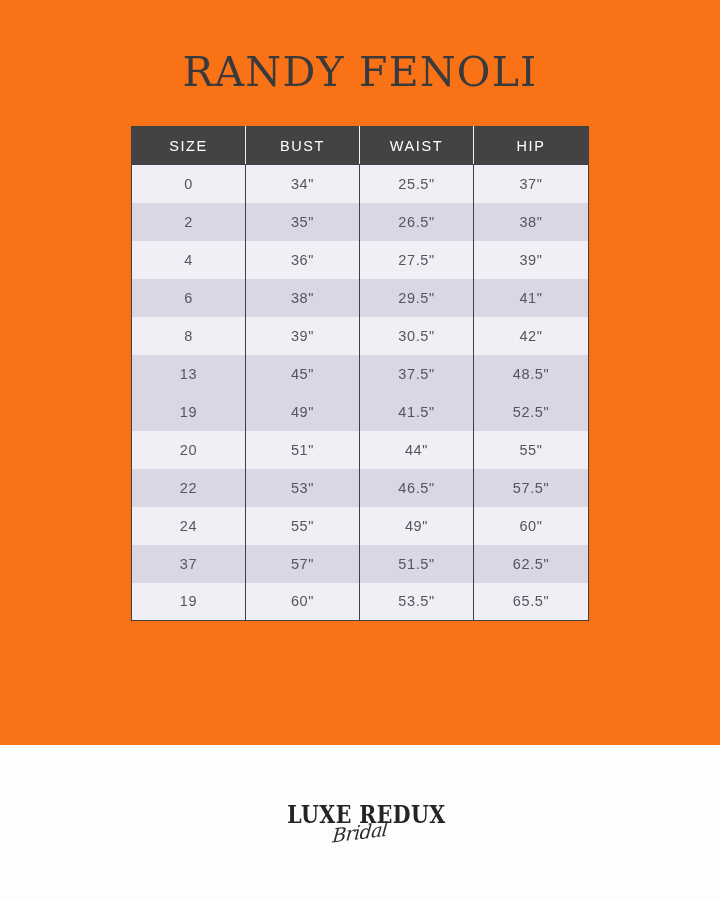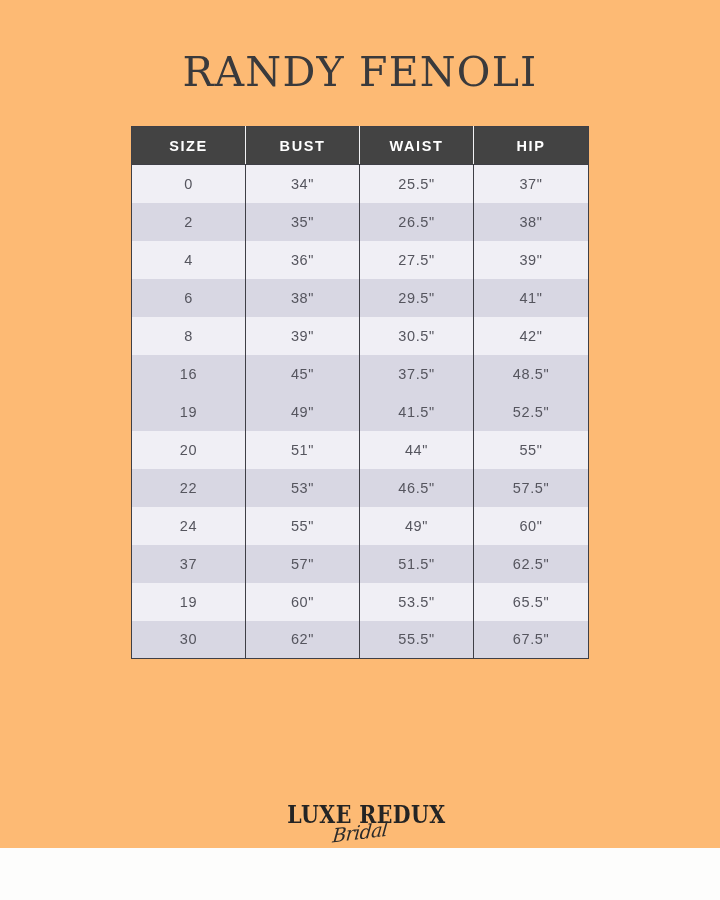--- a/index.html
+++ b/index.html
@@ -5,22 +5,22 @@
   * { box-sizing: border-box; }
   html, body {
     margin: 0; padding: 0;
     width: 720px; height: 900px;
     background: #fdfdfc;
     font-family: "Liberation Sans", sans-serif;
     overflow: hidden;
   }
   #page {
     position: relative;
-    width: 720px; height: 848px;
-    background: #fdba74;
+    width: 720px; height: 745px;
+    background: #f97316;
     padding-left: 16px;
   }
 
   
   #brand-title {
     position: absolute;
     left: 0; right: 0;
     top: 48px;
     text-align: center;
     font-family: "DejaVu Serif", "Liberation Serif", serif;
@@ -48,21 +48,21 @@
   table#size-table col.c-size  { width: 114px; }
   table#size-table col.c-bust  { width: 114px; }
   table#size-table col.c-waist { width: 114px; }
   table#size-table col.c-hip   { width: 115px; }
 
   #size-table thead th {
     height: 38px;
     background: #434343;
     color: #ffffff;
     font-size: 14.5px;
-    font-weight: 700;
+    font-weight: 400;
     letter-spacing: 1.6px;
     text-align: center;
     vertical-align: middle;
     border-right: 1.4px solid #f2f2f4;
     border-bottom: 1.4px solid #3f3f46;
     padding: 0;
   }
   #size-table thead th:last-child { border-right: none; }
 
   #size-table tbody td {
@@ -165,21 +165,21 @@
             <td>29.5"</td>
             <td>41"</td>
           </tr>
           <tr class="row-light">
             <td>8</td>
             <td>39"</td>
             <td>30.5"</td>
             <td>42"</td>
           </tr>
           <tr class="row-dark">
-            <td>16</td>
+            <td>13</td>
             <td>45"</td>
             <td>37.5"</td>
             <td>48.5"</td>
           </tr>
           <tr class="row-dark">
             <td>19</td>
             <td>49"</td>
             <td>41.5"</td>
             <td>52.5"</td>
           </tr>
@@ -206,26 +206,20 @@
             <td>57"</td>
             <td>51.5"</td>
             <td>62.5"</td>
           </tr>
           <tr class="row-light">
             <td>19</td>
             <td>60"</td>
             <td>53.5"</td>
             <td>65.5"</td>
           </tr>
-          <tr class="row-dark">
-            <td>30</td>
-            <td>62"</td>
-            <td>55.5"</td>
-            <td>67.5"</td>
-          </tr>
         </tbody>
     </table>
   </div>
 
   <div id="footer-logo">
     <span id="footer-wordmark">LUXE REDUX</span>
   </div>
   <div id="footer-script">Bridal</div>
 
 </div>

